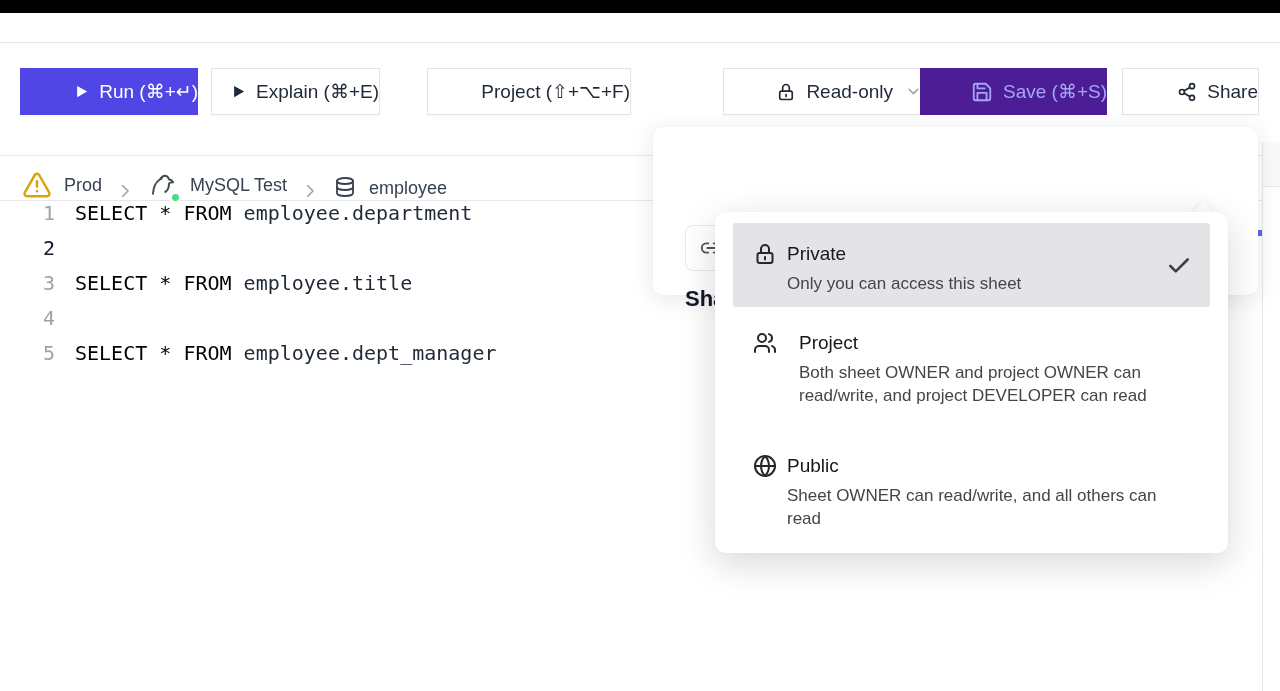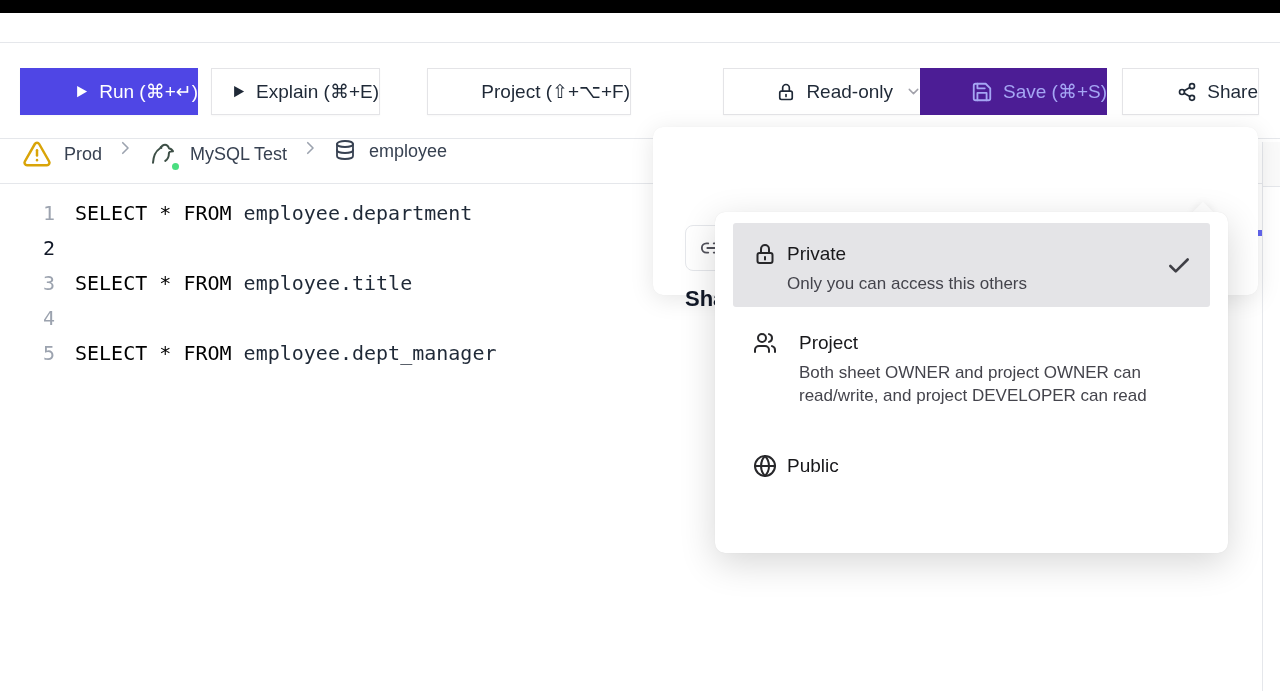--- a/index.html
+++ b/index.html
@@ -17,22 +17,22 @@
   .btn svg { flex:0 0 auto; }
   #run-btn   { left:20px;  width:178px; background:#4f46e5; border:none; color:#fff; }
   #explain-btn { left:211px; width:169px; }
   #format-btn  { left:427px; width:204px; }
   #readonly-btn{ left:723px; width:200px; }
   #save-btn  { left:920px; width:187px; background:#4c1d95; border:none; color:#a5a6f4; box-shadow:none; cursor:default; }
   #share-btn { left:1122px; width:137px; }
   .chev-dim { color:#a1a1aa; margin-left:2px; }
 
   
-  #crumb-bar { position:absolute; left:0; top:138px; width:1280px; height:46px;
-    border-top:1px solid #e5e7eb; border-bottom:1px solid #e5e7eb; display:flex; align-items:flex-start;
+  #crumb-bar { position:absolute; left:0; top:155px; width:1280px; height:46px;
+    border-top:1px solid #e5e7eb; border-bottom:1px solid #e5e7eb; display:flex; align-items:flex-end;
     padding-left:22px; gap:14px; font-size:18px; color:#374151; background:#fff; }
   .crumb-item { display:flex; align-items:center; gap:12px; }
   .mysql-wrap { position:relative; width:30px; height:30px; }
   .mysql-dot { position:absolute; right:-3px; bottom:-3px; width:11px; height:11px; border-radius:50%;
     background:#4ade80; border:2px solid #fff; }
 
   
   #editor { position:absolute; left:0; top:195px; width:660px; }
   .code-line { display:flex; height:35px; align-items:center;
     font-family:"DejaVu Sans Mono","Liberation Mono",monospace; font-size:20px; }
@@ -211,21 +211,21 @@
 <div id="dropdown">
 
   <div class="dd-option" id="dd-opt-private">
     <svg class="dd-icon" viewBox="0 0 24 24" fill="none" stroke="currentColor" stroke-width="2" stroke-linecap="round" stroke-linejoin="round">
         <rect x="4.5" y="11" width="15" height="10" rx="2"></rect>
         <path d="M8 11V7a4 4 0 0 1 8 0v4"></path>
         <path d="M12 15v2.5"></path>
       </svg>
     <div class="dd-texts">
       <span class="dd-title">Private</span>
-      <span class="dd-desc">Only you can access this others</span>
+      <span class="dd-desc">Only you can access this sheet</span>
     </div>
     <svg id="dd-check" width="26" height="26" viewBox="0 0 24 24" fill="none" stroke="currentColor" stroke-width="2.4" stroke-linecap="round" stroke-linejoin="round">
         <polyline points="20 6 9 17 4 12"></polyline>
       </svg>
   </div>
 
   <div class="dd-option" id="dd-opt-project">
     <svg class="dd-icon" viewBox="0 0 24 24" fill="none" stroke="currentColor" stroke-width="2" stroke-linecap="round" stroke-linejoin="round">
         <path d="M16 21v-2a4 4 0 0 0-4-4H6a4 4 0 0 0-4 4v2"></path>
         <circle cx="9" cy="7" r="4"></circle>
@@ -239,15 +239,16 @@
   </div>
 
   <div class="dd-option" id="dd-opt-public">
     <svg class="dd-icon" viewBox="0 0 24 24" fill="none" stroke="currentColor" stroke-width="2" stroke-linecap="round" stroke-linejoin="round">
         <circle cx="12" cy="12" r="10"></circle>
         <path d="M12 2a14.5 14.5 0 0 0 0 20 14.5 14.5 0 0 0 0-20"></path>
         <path d="M2 12h20"></path>
       </svg>
     <div class="dd-texts">
       <span class="dd-title">Public</span>
+      <span class="dd-desc">Sheet OWNER can read/write, and all others can read</span>
     </div>
   </div>
 </div>
 
 </body></html>

